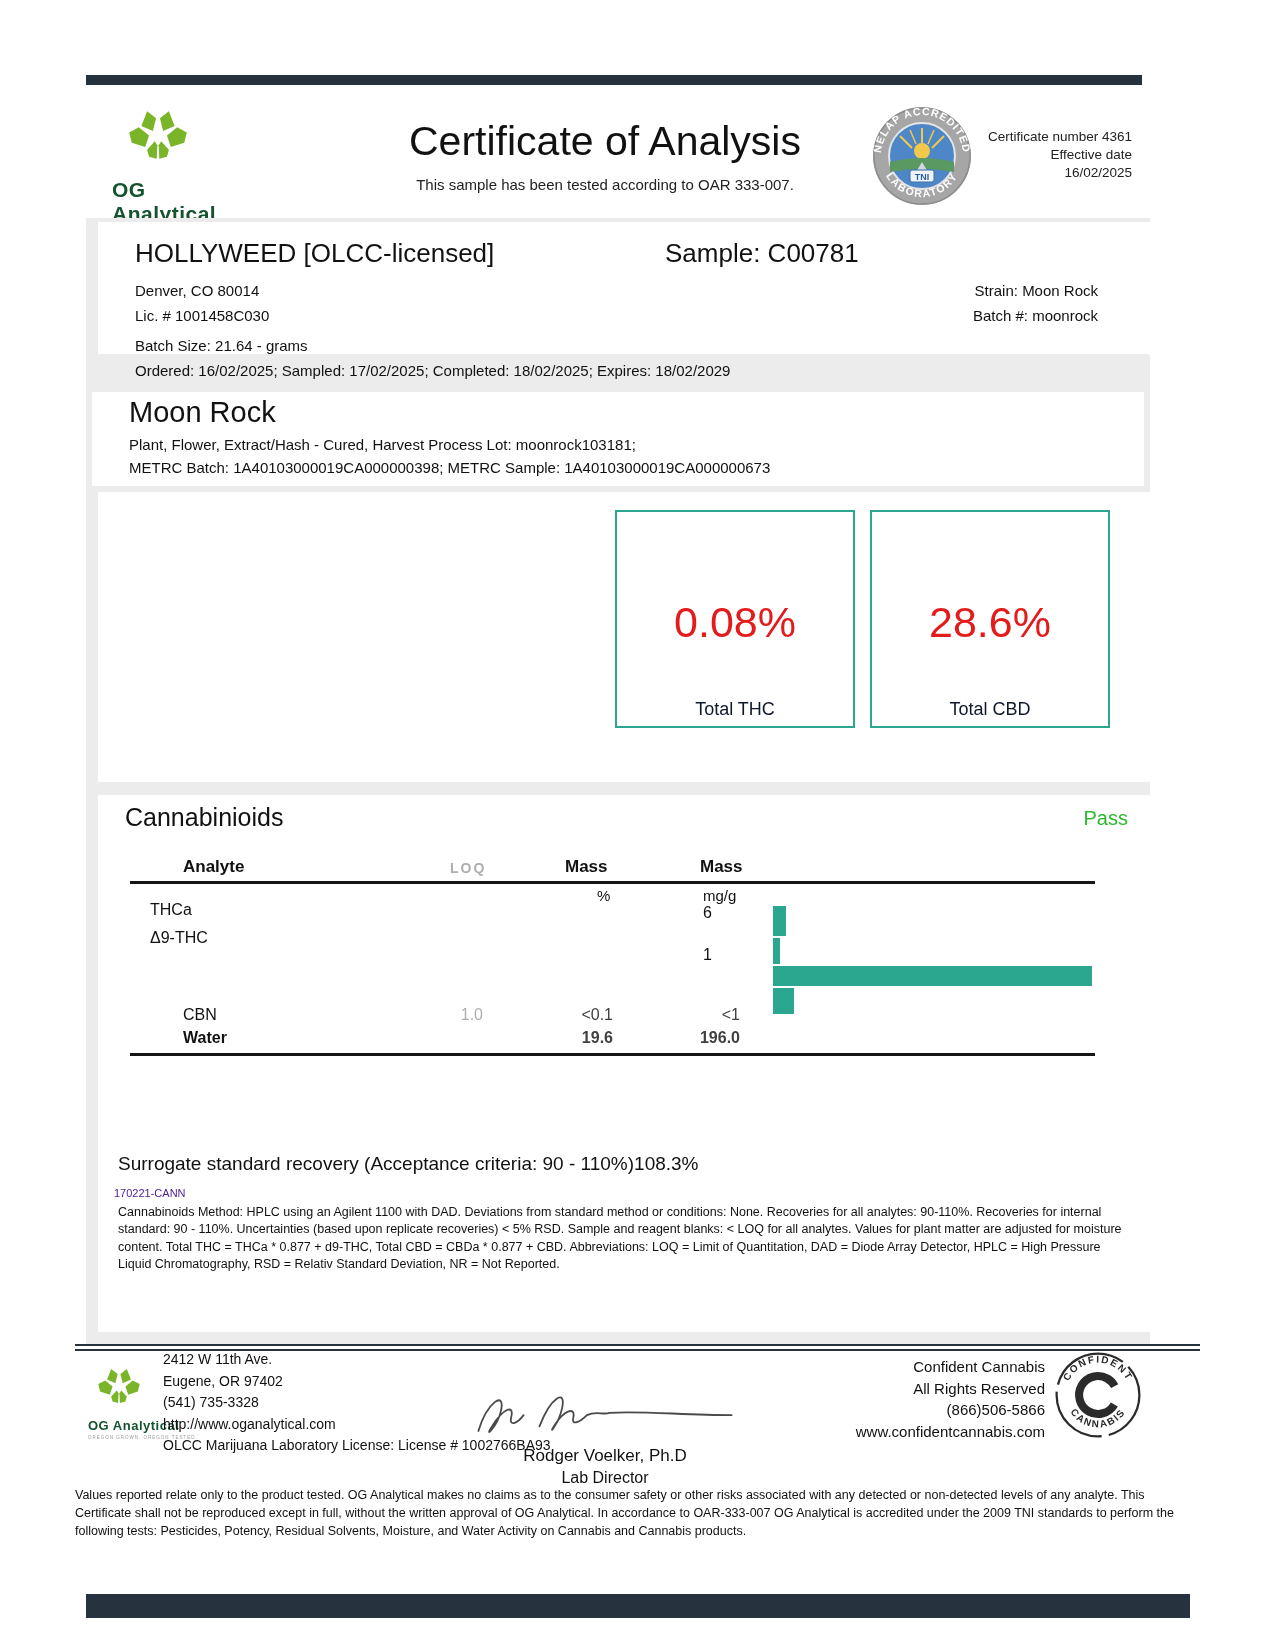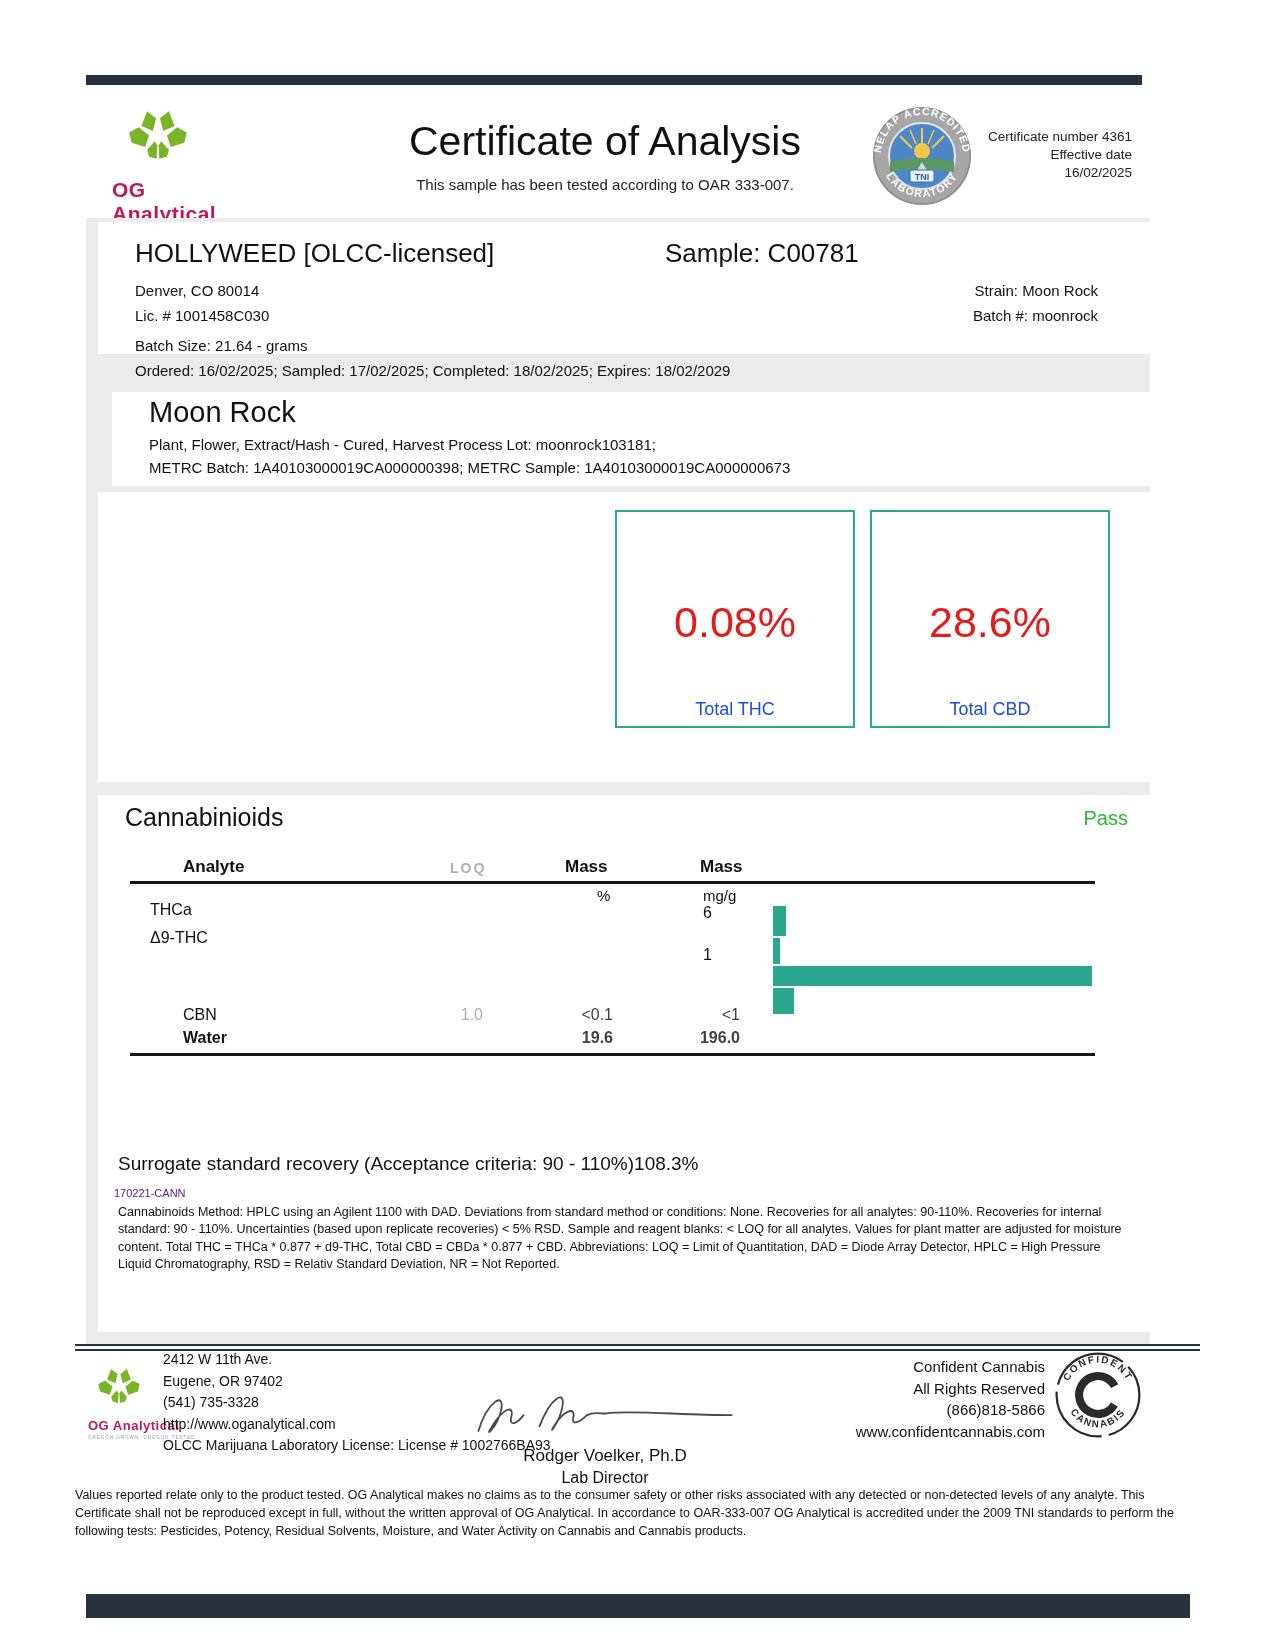--- a/index.html
+++ b/index.html
@@ -4,21 +4,21 @@
 <style>
   * { margin:0; padding:0; box-sizing:border-box; }
   html,body { background:#ffffff; }
   body { font-family:"Liberation Sans","DejaVu Sans",sans-serif; color:#1a1a1a; }
   .page { position:relative; width:1275px; height:1650px; background:#ffffff; overflow:hidden; margin:0 auto; }
 
   
   .topbar { position:absolute; left:86px; top:75px; width:1056px; height:10px; background:#26323e; }
   .logo-wrap { position:absolute; left:112px; top:110px; width:140px; text-align:left; }
   .logo-icon { width:64px; height:64px; margin-left:14px; }
-  .logo-text { font-size:21px; font-weight:bold; color:#be185d; letter-spacing:0.5px; }
+  .logo-text { font-size:21px; font-weight:bold; color:#14532d; letter-spacing:0.5px; }
   .logo-tagline { font-size:6.5px; color:#9a9a9a; letter-spacing:1px; margin-top:2px; }
   .coa-title { position:absolute; left:330px; top:118px; width:550px; text-align:center; font-size:41px; font-weight:500; color:#111; }
   .coa-subtitle { position:absolute; left:330px; top:176px; width:550px; text-align:center; font-size:15px; color:#222; }
   .badge { position:absolute; left:872px; top:106px; width:100px; height:100px; }
   .cert-info { position:absolute; left:880px; top:128px; width:252px; text-align:right; font-size:13.5px; color:#222; line-height:18px; }
 
   
   .graybg { position:absolute; left:86px; top:218px; width:1064px; height:1128px; background:#ececec; }
   .card { position:absolute; background:#ffffff; }
 
@@ -28,21 +28,21 @@
   .small-line { position:absolute; font-size:15px; color:#111; }
   .right-line { position:absolute; right:52px; font-size:15px; color:#111; text-align:right; }
 
   
   .product-name { position:absolute; left:37px; top:4px; font-size:29px; color:#111; }
   .product-line { position:absolute; left:37px; font-size:15px; color:#111; }
 
   
   .result-box { position:absolute; top:18px; width:240px; height:218px; border:2px solid #2aa78e; background:#fff; text-align:center; }
   .result-value { margin-top:86px; font-size:43px; color:#e31b1b; font-weight:500; }
-  .result-label { margin-top:52px; font-size:18px; color:#1d4ed8; }
+  .result-label { margin-top:52px; font-size:18px; color:#0f172a; }
 
   
   .cann-title { position:absolute; left:27px; top:8px; font-size:25px; color:#111; }
   .cann-pass { position:absolute; right:22px; top:12px; font-size:20px; color:#2eb82e; }
   .th { position:absolute; font-size:17px; font-weight:bold; color:#111; }
   .th-loq { position:absolute; font-size:14px; font-weight:bold; color:#aeaeae; letter-spacing:2px; }
   .rule { position:absolute; height:3px; background:#161616; }
   .unit { position:absolute; font-size:15px; color:#111; }
   .cell { position:absolute; font-size:16px; color:#111; }
   .cell-r { position:absolute; font-size:16px; color:#404040; text-align:right; width:90px; }
@@ -132,21 +132,21 @@
     <div class="client-name">HOLLYWEED  [OLCC-licensed]</div>
     <div class="client-sample">Sample: C00781</div>
     <div class="small-line" style="left:37px; top:60px;">Denver, CO 80014</div>
     <div class="small-line" style="left:37px; top:85px;">Lic. # 1001458C030</div>
     <div class="right-line" style="top:60px;text-align:right;">Strain: Moon Rock</div>
     <div class="right-line" style="top:85px;">Batch #: moonrock</div>
     <div class="small-line" style="left:37px; top:115px;">Batch Size: 21.64 - grams</div>
     <div class="small-line" style="left:37px; top:140px;">Ordered: 16/02/2025; Sampled: 17/02/2025; Completed: 18/02/2025; Expires: 18/02/2029</div>
   </div>
 
-  <div class="card" style="left:112px; top:392px; width:1052px; height:94px;">
+  <div class="card" style="left:92px; top:392px; width:1052px; height:94px;">
     <div class="product-name">Moon Rock</div>
     <div class="product-line" style="top:44px;">Plant, Flower, Extract/Hash - Cured, Harvest Process Lot: moonrock103181;</div>
     <div class="product-line" style="top:67px;">METRC Batch: 1A40103000019CA000000398; METRC Sample: 1A40103000019CA000000673</div>
   </div>
 
   <div class="card" style="left:98px; top:492px; width:1052px; height:290px;">
     <div class="result-box" style="left:517px;">
       <div class="result-value">0.08%</div>
       <div class="result-label">Total THC</div>
     </div>
@@ -228,21 +228,21 @@
                M62,34 C72,8 86,0 82,18 C79,32 68,44 76,32 C84,20 94,16 92,26 C90,34 98,30 104,24
                C112,20 118,24 124,22 C150,20 190,24 232,24" fill="none" stroke="#4a4a4a" stroke-width="1.6" stroke-linecap="round"></path>
     </svg>
     <div class="f-sig-name">Rodger Voelker, Ph.D</div>
     <div class="f-sig-title">Lab Director</div>
   </div>
 
   <div class="f-cc">
     <div>Confident Cannabis</div>
     <div>All Rights Reserved</div>
-    <div>(866)818-5866</div>
+    <div>(866)506-5866</div>
     <div>www.confidentcannabis.com</div>
   </div>
 
   <svg class="cc-logo" viewBox="0 0 100 100">
     <circle cx="50" cy="50" r="46" fill="none" stroke="#2b2b2b" stroke-width="2.5" stroke-dasharray="60 8 80 8 90 8"></circle>
     <circle cx="50" cy="50" r="21" fill="none" stroke="#2b2b2b" stroke-width="9" stroke-dasharray="110 22" transform="rotate(30 50 50)"></circle>
     <path id="ccTop" d="M 14,50 A 36,36 0 0 1 86,50" fill="none"></path>
     <text font-size="11" font-weight="bold" fill="#2b2b2b" letter-spacing="2">
       <textPath href="#ccTop" startOffset="50%" text-anchor="middle">CONFIDENT</textPath>
     </text>

